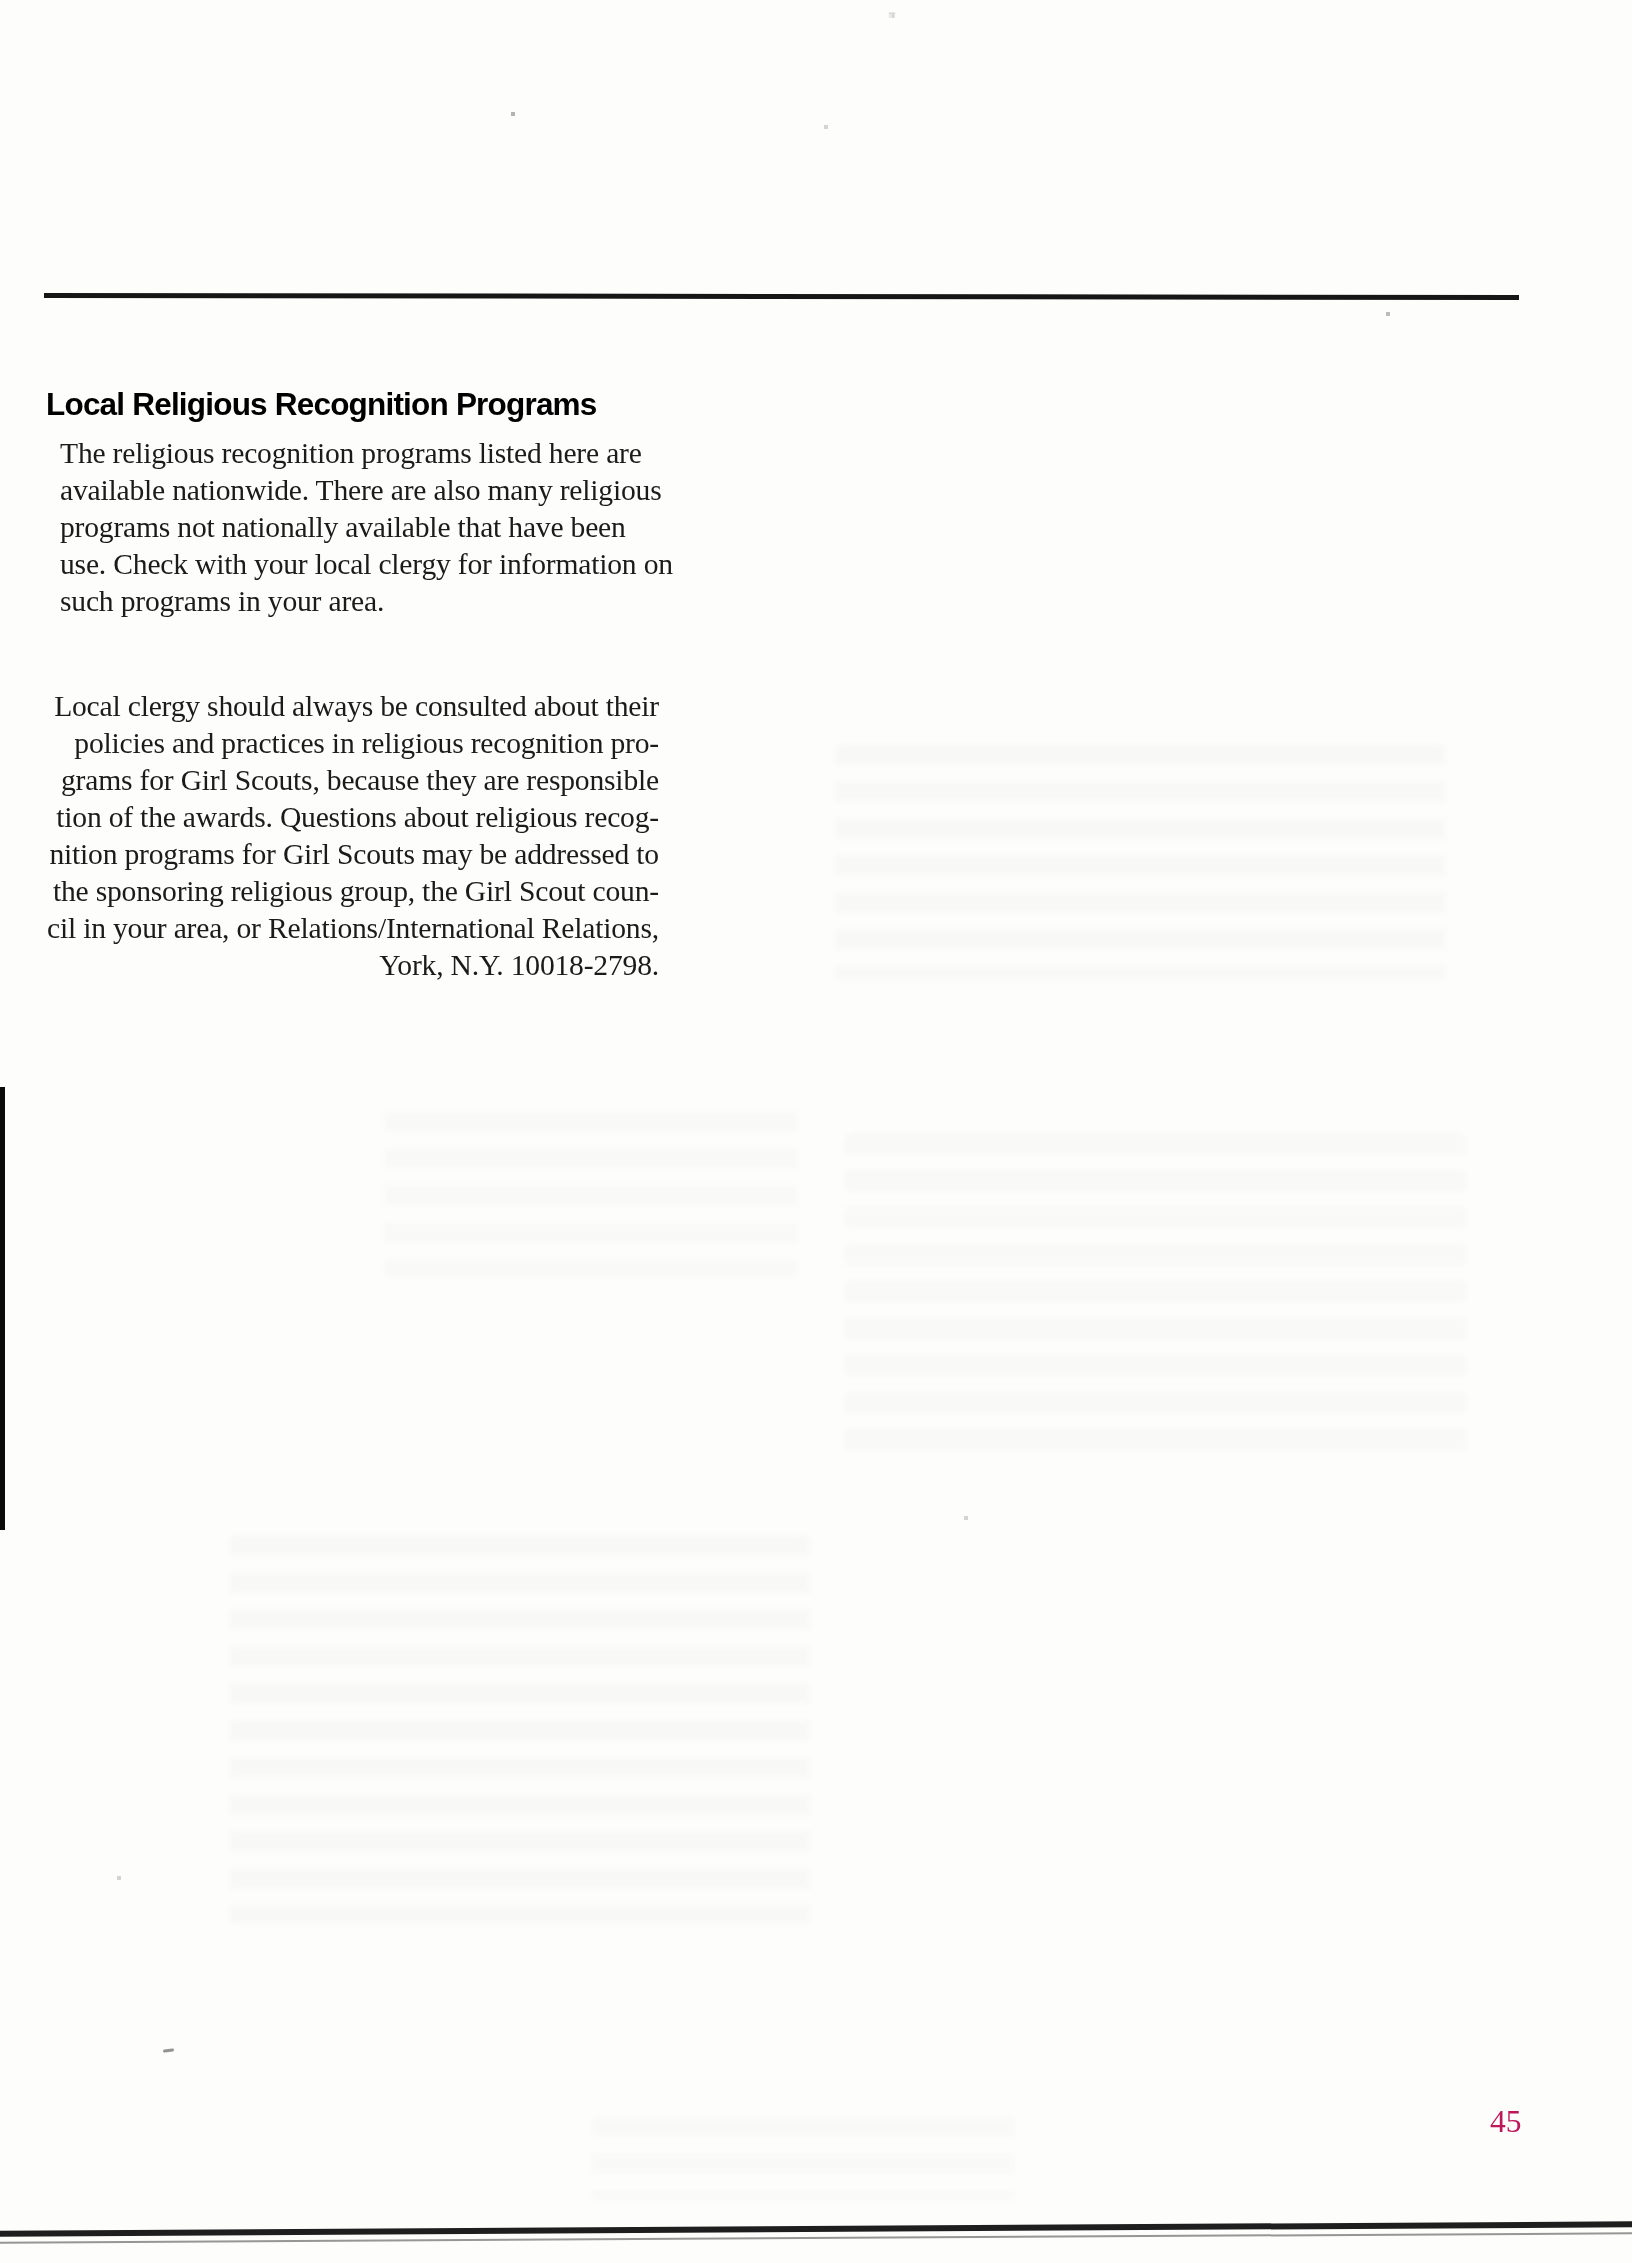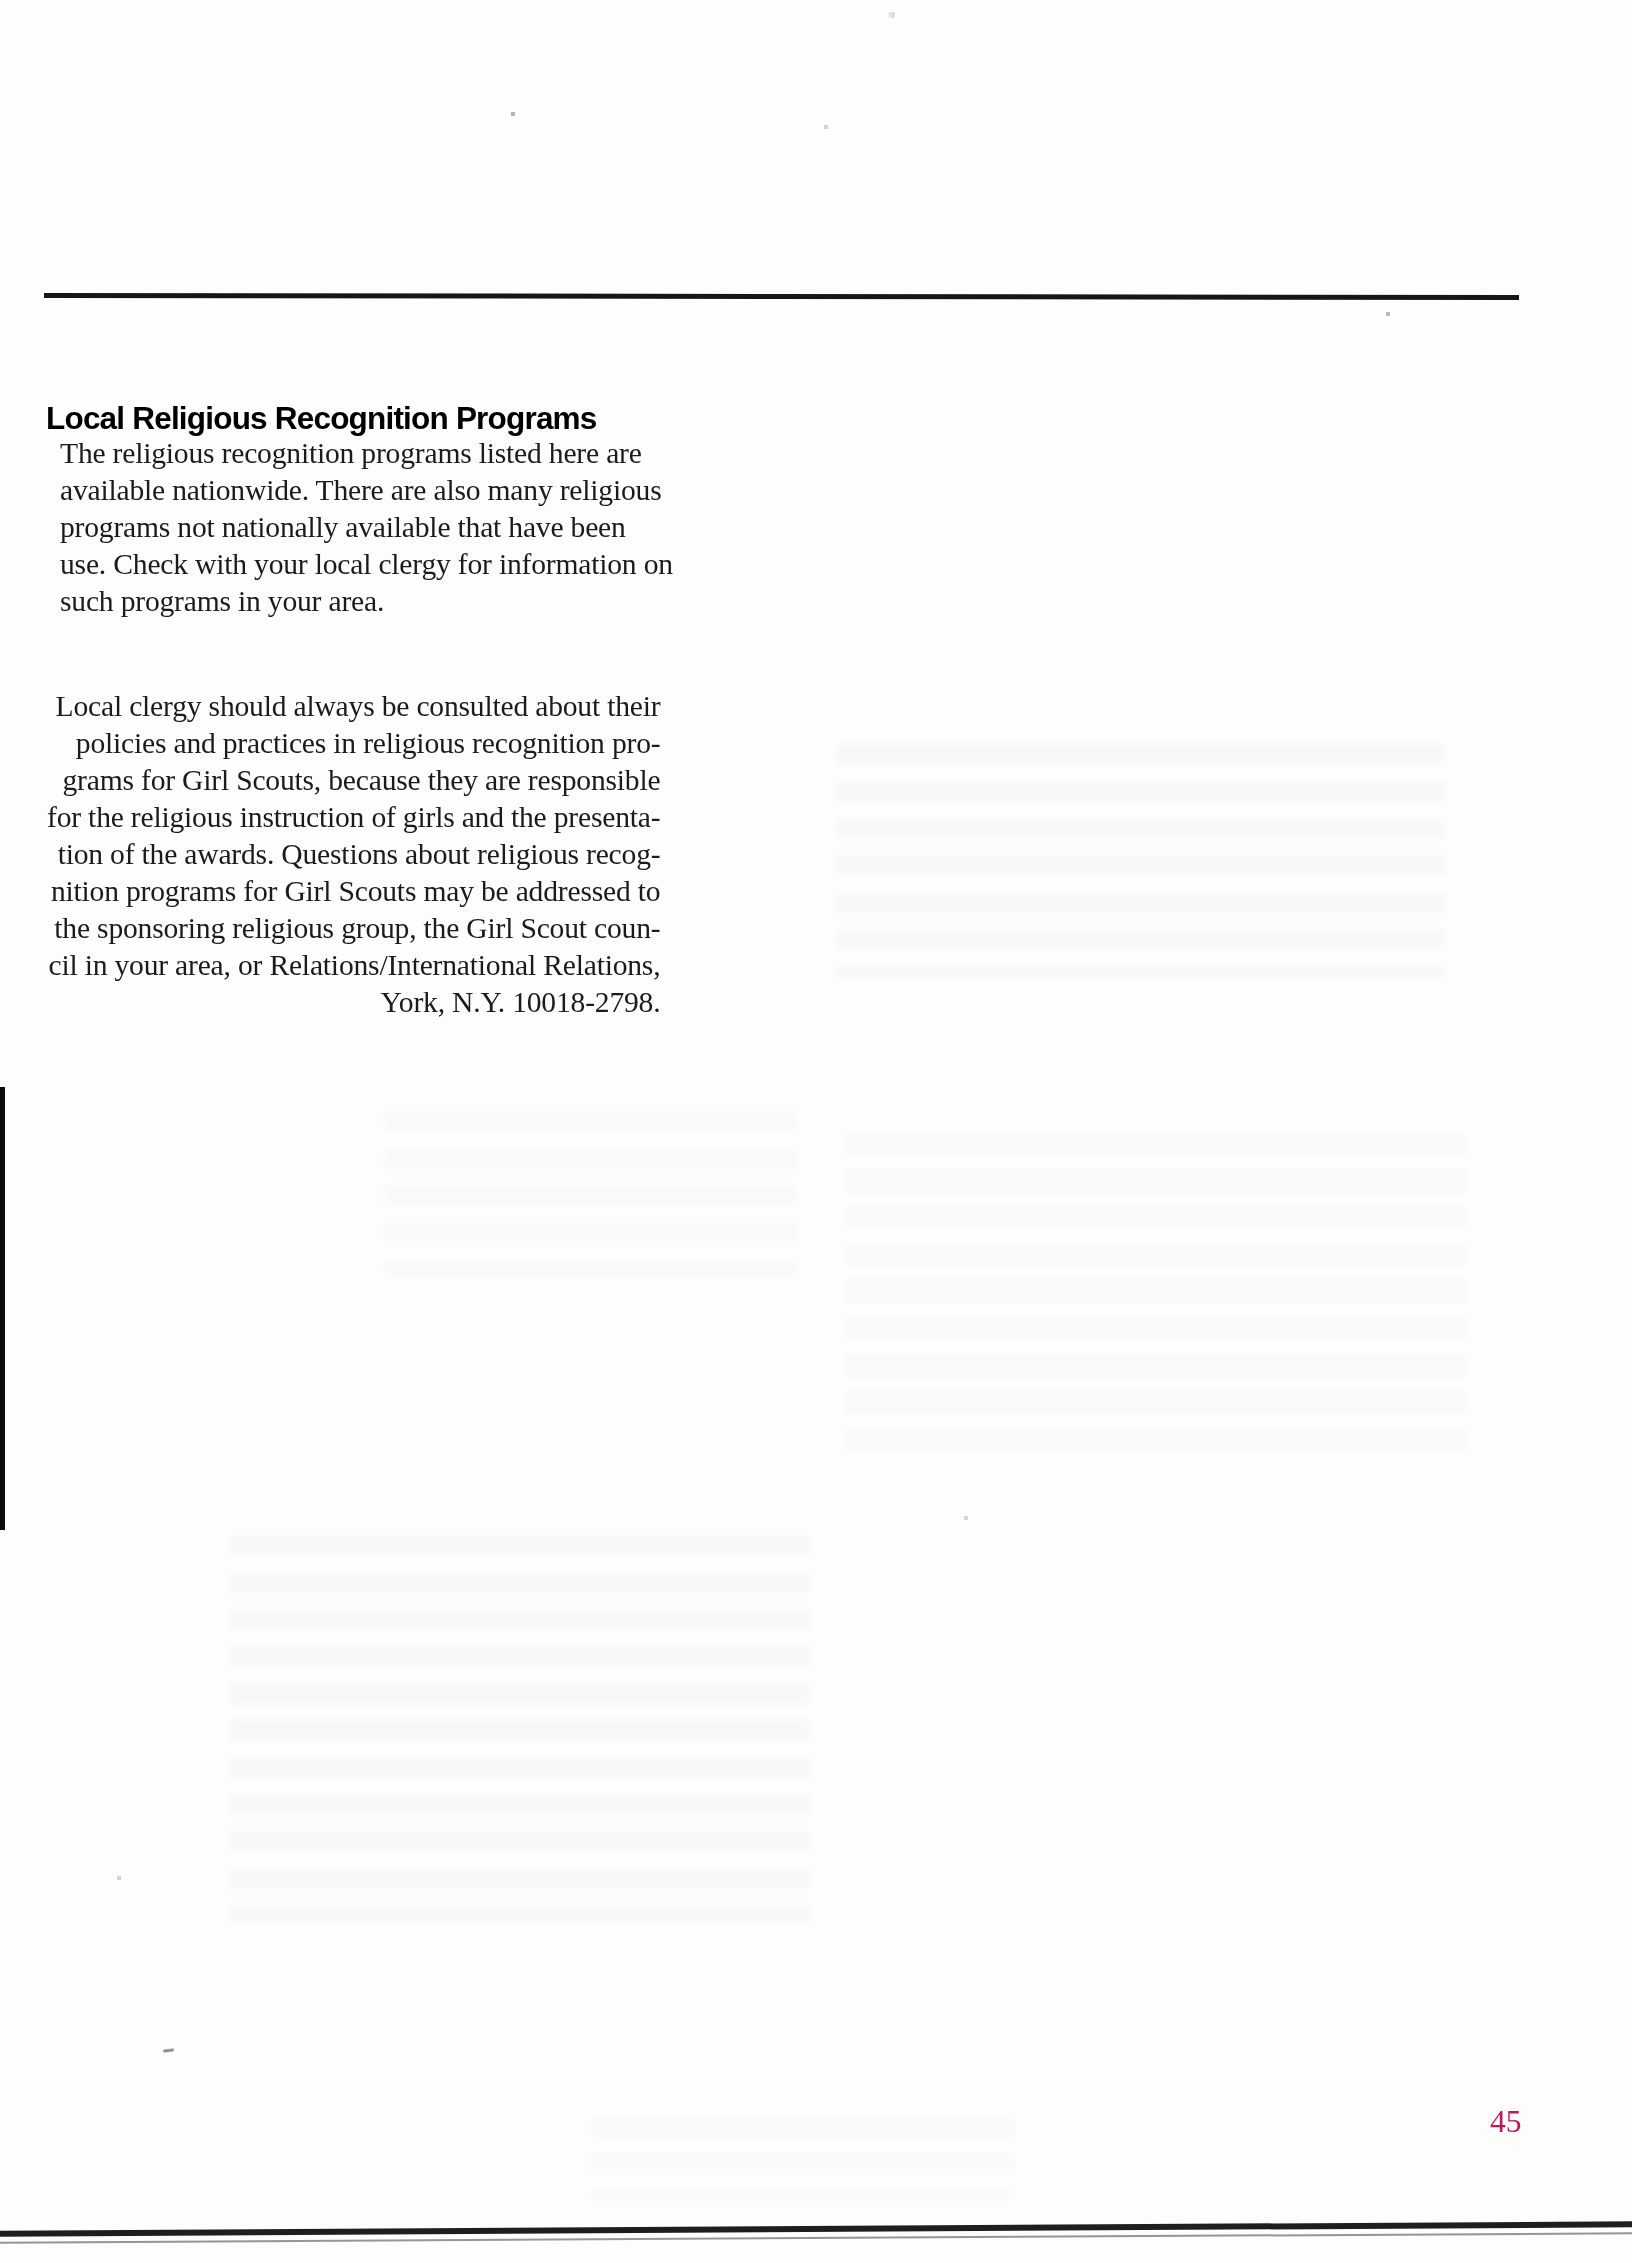--- a/index.html
+++ b/index.html
@@ -25,21 +25,21 @@
     width: 1475px;
     height: 4.9px;
     background: #161616;
     transform: rotate(0.08deg);
   }
 
   
   .heading {
     position: absolute;
     left: 46px;
-    top: 381px;
+    top: 367px;
     font-family: "Liberation Sans", sans-serif;
     font-weight: bold;
     font-size: 31.5px;
     line-height: 33px;
     letter-spacing: -0.8px;
     color: #000;
     white-space: nowrap;
   }
 
   
@@ -153,21 +153,20 @@
     <div class="line">available nationwide. There are also many religious</div>
     <div class="line">programs not nationally available that have been</div>
     <div class="line">use. Check with your local clergy for information on</div>
     <div class="line">such programs in your area.</div>
   </div>
 
   <div class="para para-2">
     <div class="line">Local clergy should always be consulted about their</div>
     <div class="line">policies and practices in religious recognition pro-</div>
     <div class="line">grams for Girl Scouts, because they are responsible</div>
-    <div class="line">for the religious instruction of girls and the presenta-</div>
     <div class="line">tion of the awards. Questions about religious recog-</div>
     <div class="line">nition programs for Girl Scouts may be addressed to</div>
     <div class="line">the sponsoring religious group, the Girl Scout coun-</div>
     <div class="line">cil in your area, or Relations/International Relations,</div>
     <div class="line">York, N.Y. 10018-2798.</div>
   </div>
 
   <div class="ghost ghost-1"></div>
   <div class="ghost ghost-2"></div>
   <div class="ghost ghost-3"></div>

